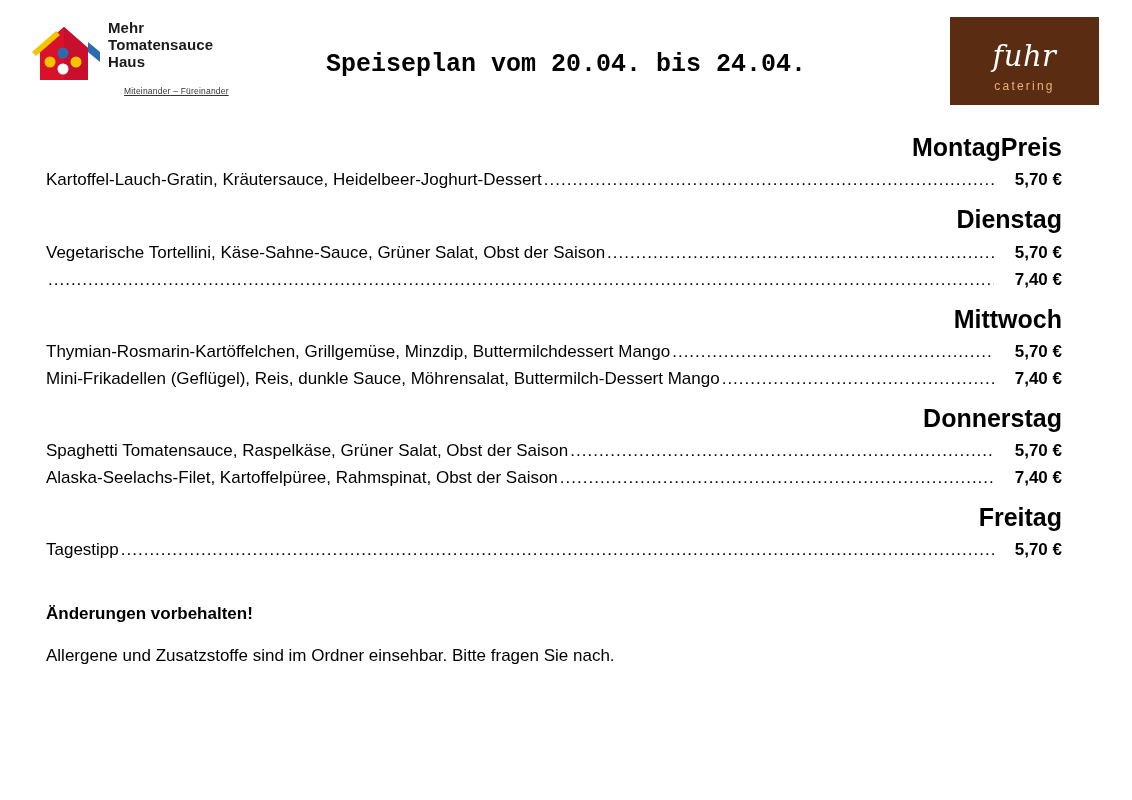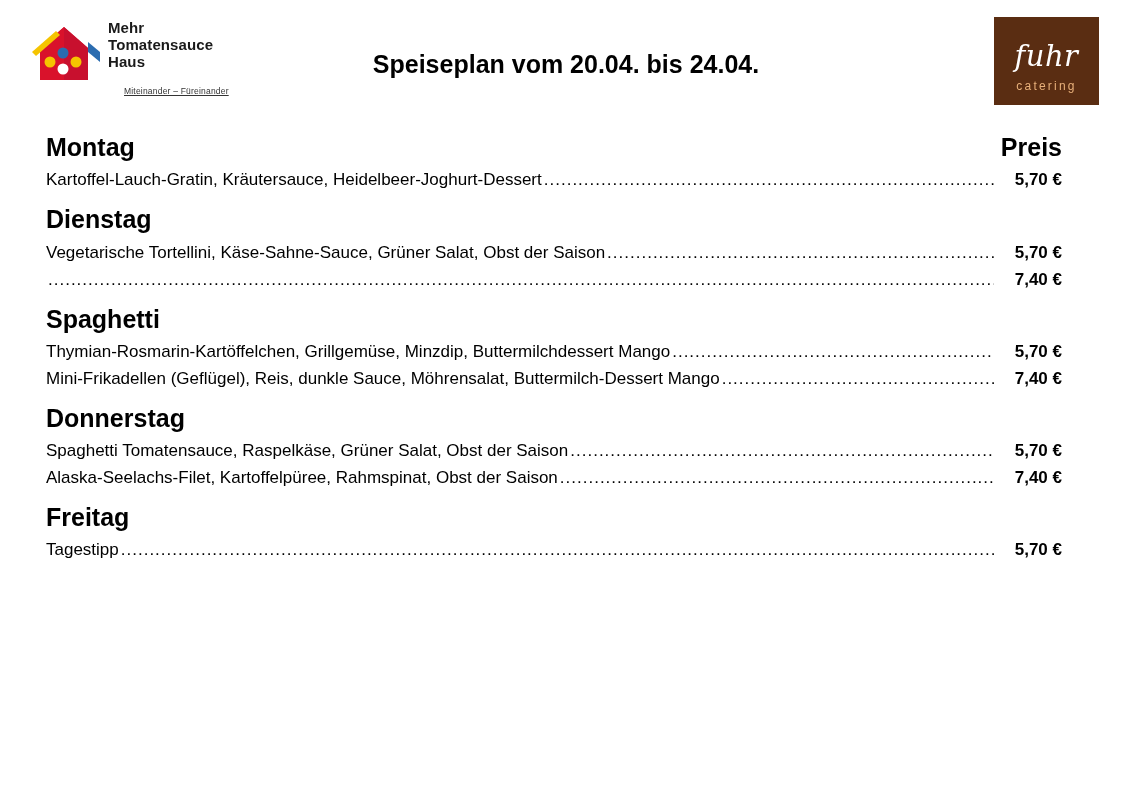--- a/index.html
+++ b/index.html
@@ -62,29 +62,31 @@
   }
   .doc-title {
     position: absolute;
     left: 0;
     right: 0;
     top: 50px;
     text-align: center;
     font-size: 25px;
     font-weight: bold;
     color: #000000;
+    font-family: Liberation Mono, monospace;
   }
   .logo-right {
     position: absolute;
     right: 33px;
     top: 17px;
     width: 105px;
     height: 88px;
     background: #5a2d12;
     overflow: hidden;
+    padding-left: 44px;
   }
   .fuhr-word {
     position: absolute;
     left: 0;
     right: 0;
     top: 22px;
     text-align: center;
     font-family: "DejaVu Serif", serif;
     font-style: italic;
     font-size: 29px;
@@ -105,24 +107,23 @@
   
   .content {
     position: absolute;
     left: 46px;
     top: 132px;
     width: 1016px;
   }
   .day-row {
     display: flex;
     align-items: baseline;
-    justify-content: space-between;
+    justify-content: flex-end;
     margin-top: 14px;
     margin-bottom: 2px;
-    gap: 28px;
   }
   .day-row:first-child {
     margin-top: 0;
   }
   .day-name {
     font-size: 25px;
     font-weight: bold;
     line-height: 1.25;
   }
   .price-head {
@@ -222,21 +223,21 @@
         <div class="dish-row">
           <span class="dish-name">Vegetarische Tortellini, Käse-Sahne-Sauce, Grüner Salat, Obst der Saison</span>
           <span class="dots">............................................................................................................................................................................................................................................................................................................</span>
           <span class="dish-price">5,70 €</span>
         </div>
         <div class="dish-row">
           <span class="dots">............................................................................................................................................................................................................................................................................................................</span>
           <span class="dish-price">7,40 €</span>
         </div>
         <div class="day-row">
-          <div class="day-name">Spaghetti</div>
+          <div class="day-name">Mittwoch</div>
         </div>
         <div class="dish-row">
           <span class="dish-name">Thymian-Rosmarin-Kartöffelchen, Grillgemüse, Minzdip, Buttermilchdessert Mango</span>
           <span class="dots">............................................................................................................................................................................................................................................................................................................</span>
           <span class="dish-price">5,70 €</span>
         </div>
         <div class="dish-row">
           <span class="dish-name">Mini-Frikadellen (Geflügel), Reis, dunkle Sauce, Möhrensalat, Buttermilch-Dessert Mango</span>
           <span class="dots">............................................................................................................................................................................................................................................................................................................</span>
           <span class="dish-price">7,40 €</span>
@@ -257,15 +258,19 @@
         <div class="day-row">
           <div class="day-name">Freitag</div>
         </div>
         <div class="dish-row">
           <span class="dish-name">Tagestipp</span>
           <span class="dots">............................................................................................................................................................................................................................................................................................................</span>
           <span class="dish-price">5,70 €</span>
         </div>
       </div>
 
+    <div class="notes">
+      <div class="note-strong">Änderungen vorbehalten!</div>
+      <div class="note-normal">Allergene und Zusatzstoffe sind im Ordner einsehbar. Bitte fragen Sie nach.</div>
+    </div>
   </div>
 
 </div>
 
 </body></html>

